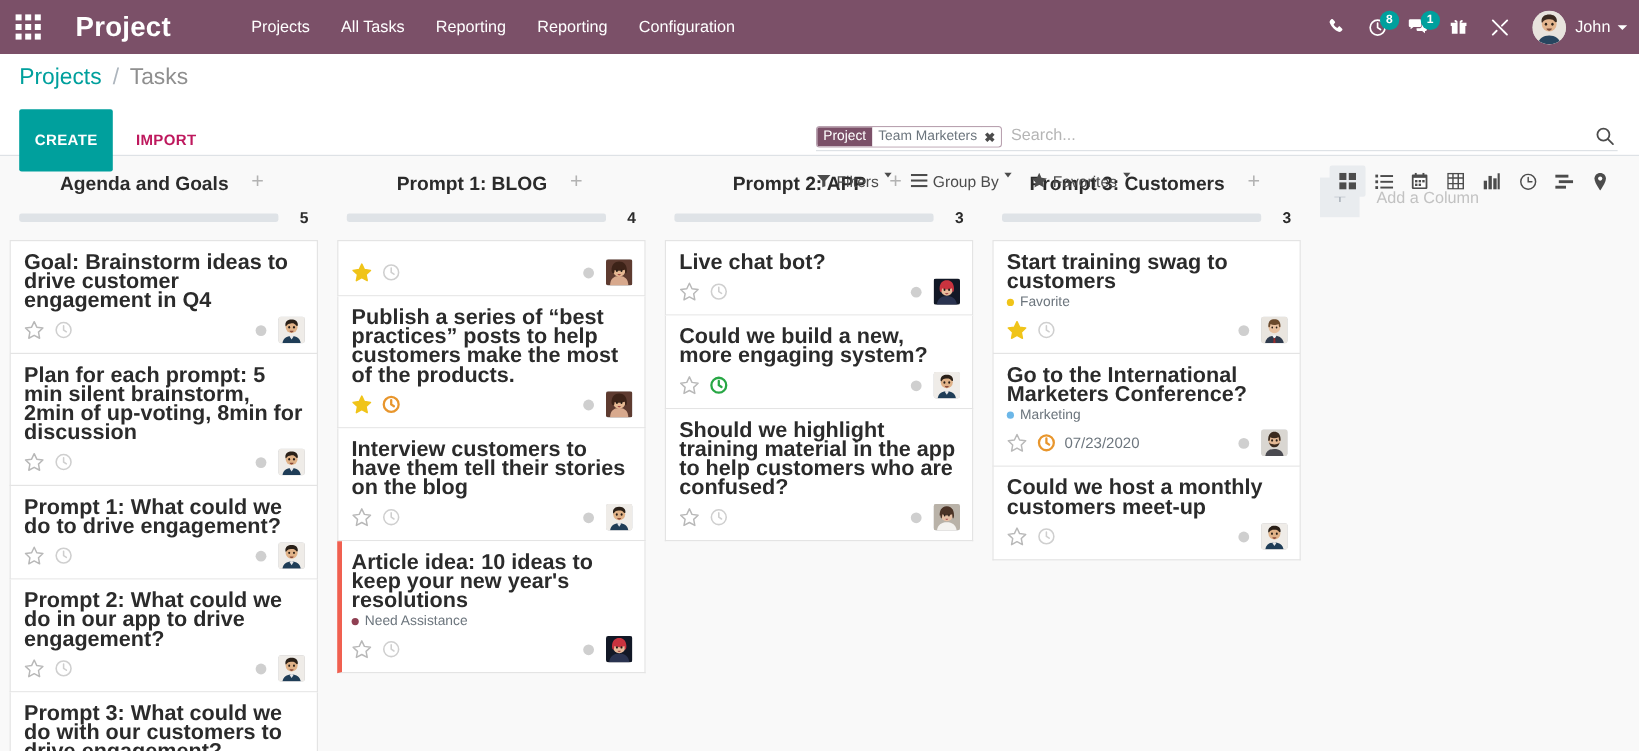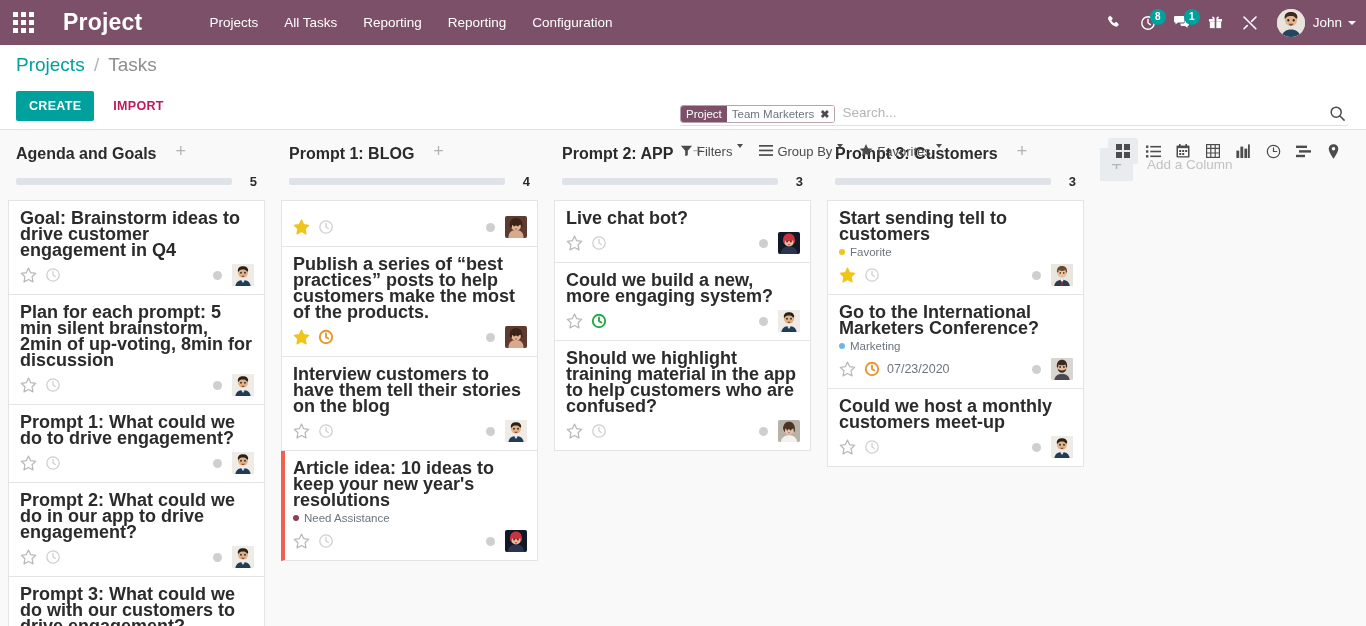--- a/index.html
+++ b/index.html
@@ -119,21 +119,21 @@
     left: 16px; top: 46px;
     display: flex; align-items: center;
   }
   .btn-create {
     background: #00a09d;
     color: #fff;
     border: none;
     font-size: 12.5px;
     font-weight: bold;
     letter-spacing: .3px;
-    padding: 8px 13px;
+    padding: 19px 13px;
     border-radius: 2px;
     cursor: pointer;
     text-transform: uppercase;
   }
   .btn-import {
     background: transparent;
     color: #be185d;
     border: none;
     font-size: 12.5px;
     font-weight: bold;
@@ -255,21 +255,21 @@
   }
   .kcol {
     width: 273px;
     flex: none;
     padding: 0 8px;
     height: 100%;
   }
   .kcol-header {
     padding: 14px 8px 0 8px;
     display: flex; align-items: flex-start;
-    justify-content: flex-start;
+    justify-content: center;
     gap: 16px;
   }
   .kcol-title {
     font-size: 16px;
     font-weight: bold;
     color: #2b2b2b;
     line-height: 19px;
     cursor: pointer;
   }
   .kcol-plus {
@@ -1001,21 +1001,21 @@
       <div class="kcol-header">
         <div class="kcol-title">Prompt 3: Customers</div>
         <div class="kcol-plus">+</div>
       </div>
       <div class="kcol-progress">
         <div class="pbar"></div>
         <div class="pcount">3</div>
       </div>
       <div class="kcol-cards">
         <div class="kcard">
-          <div class="kcard-title">Start sending tell to customers</div>
+          <div class="kcard-title">Start training swag to customers</div>
           <div class="kcard-tag">
             <span class="tag-dot" style="background:#f0c419"></span>
             <span>Favorite</span>
           </div>
           <div class="kcard-footer">
             <span class="star-icon">
               <svg width="17" height="16" viewBox="0 0 18 17" fill="#f0c419" stroke="#f0c419" stroke-width="1.3" stroke-linejoin="round">
                 <path d="M9 1.1l2.3 4.9 5.4.7-3.9 3.7 1 5.4L9 13.2 4.2 15.8l1-5.4L1.3 6.7l5.4-.7z"></path>
               </svg>
             </span>

